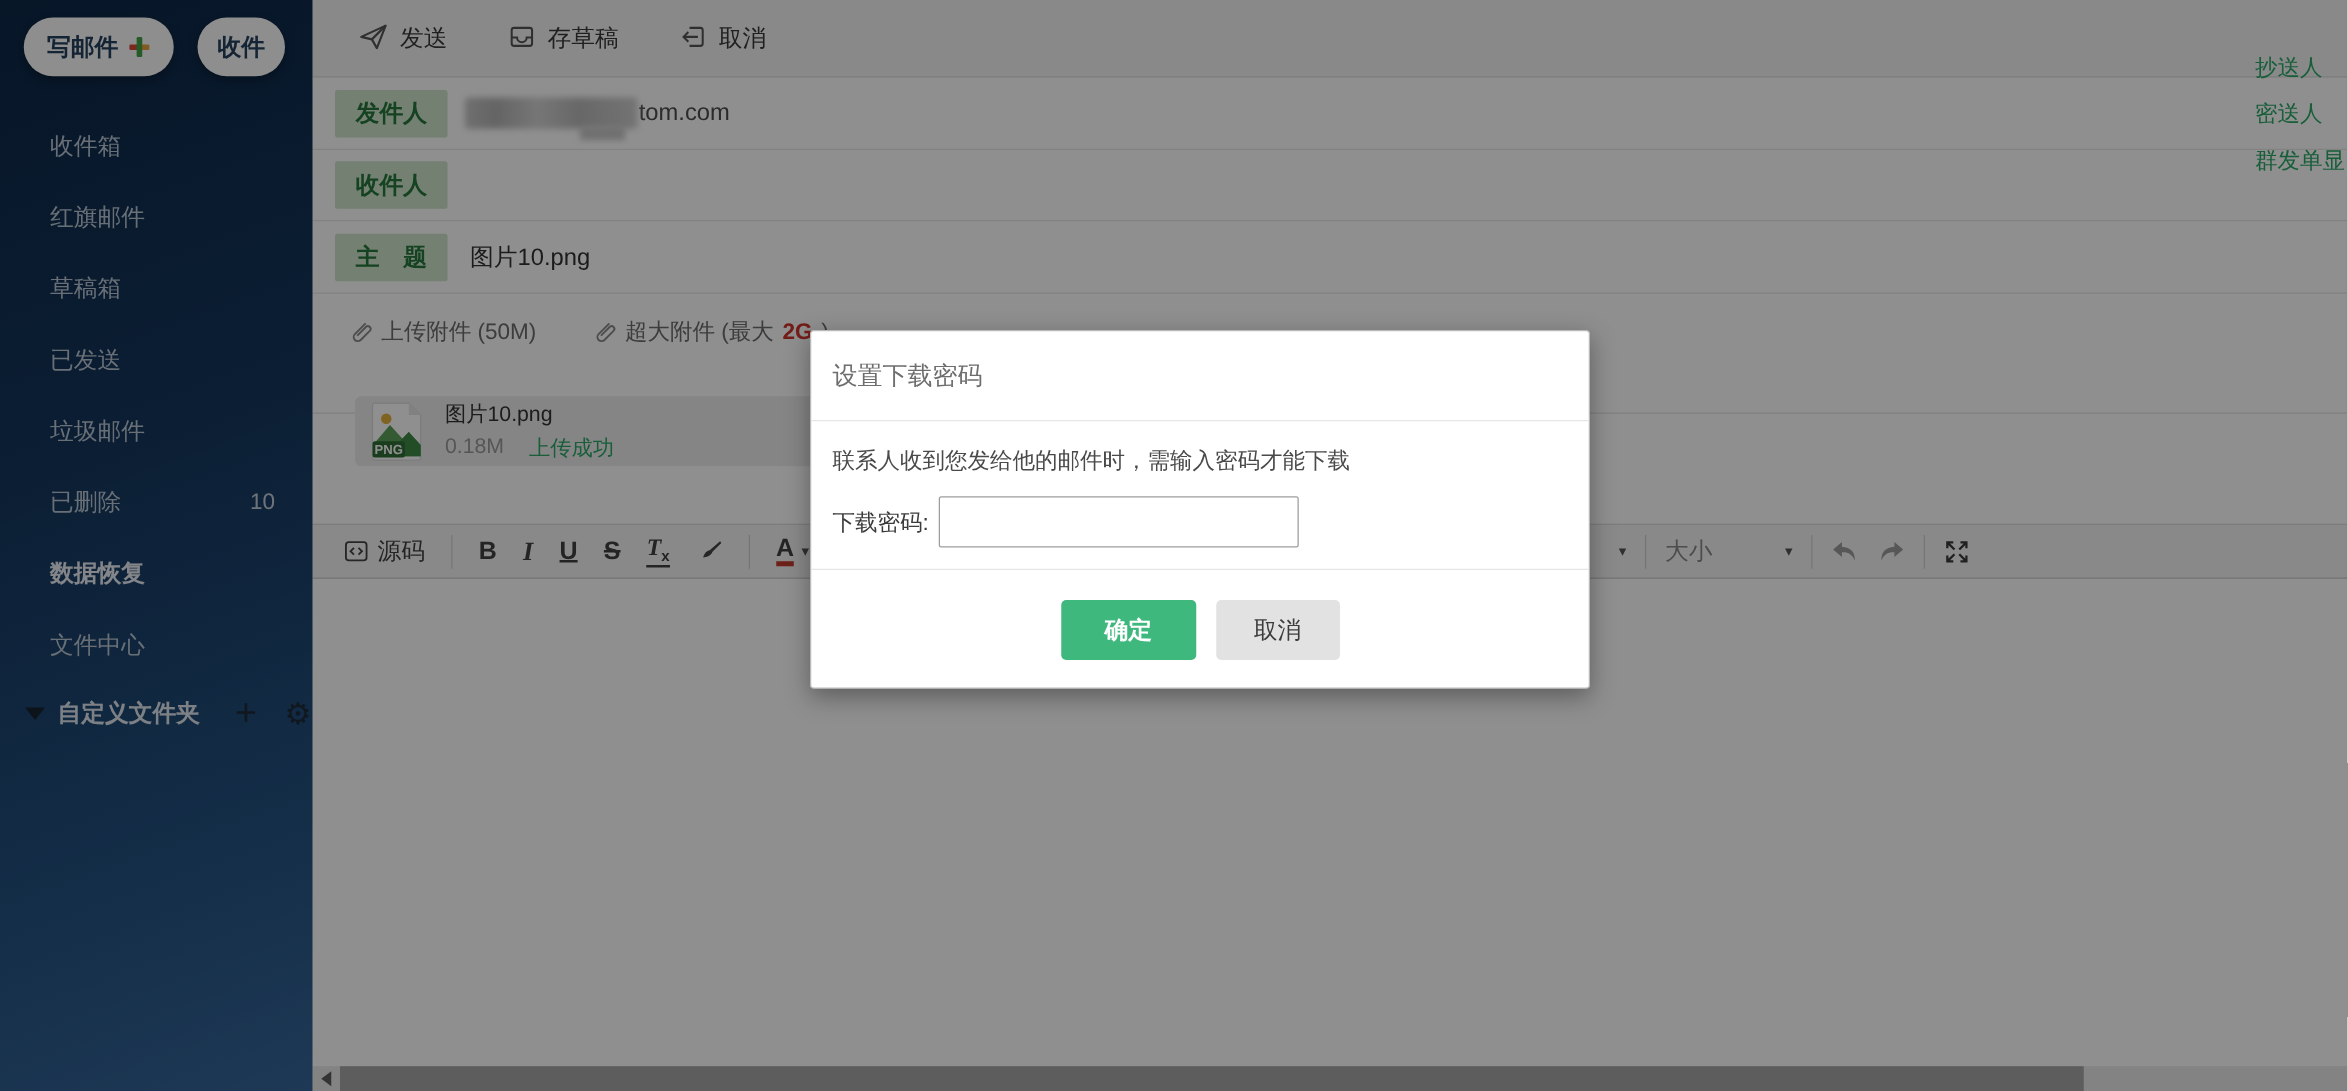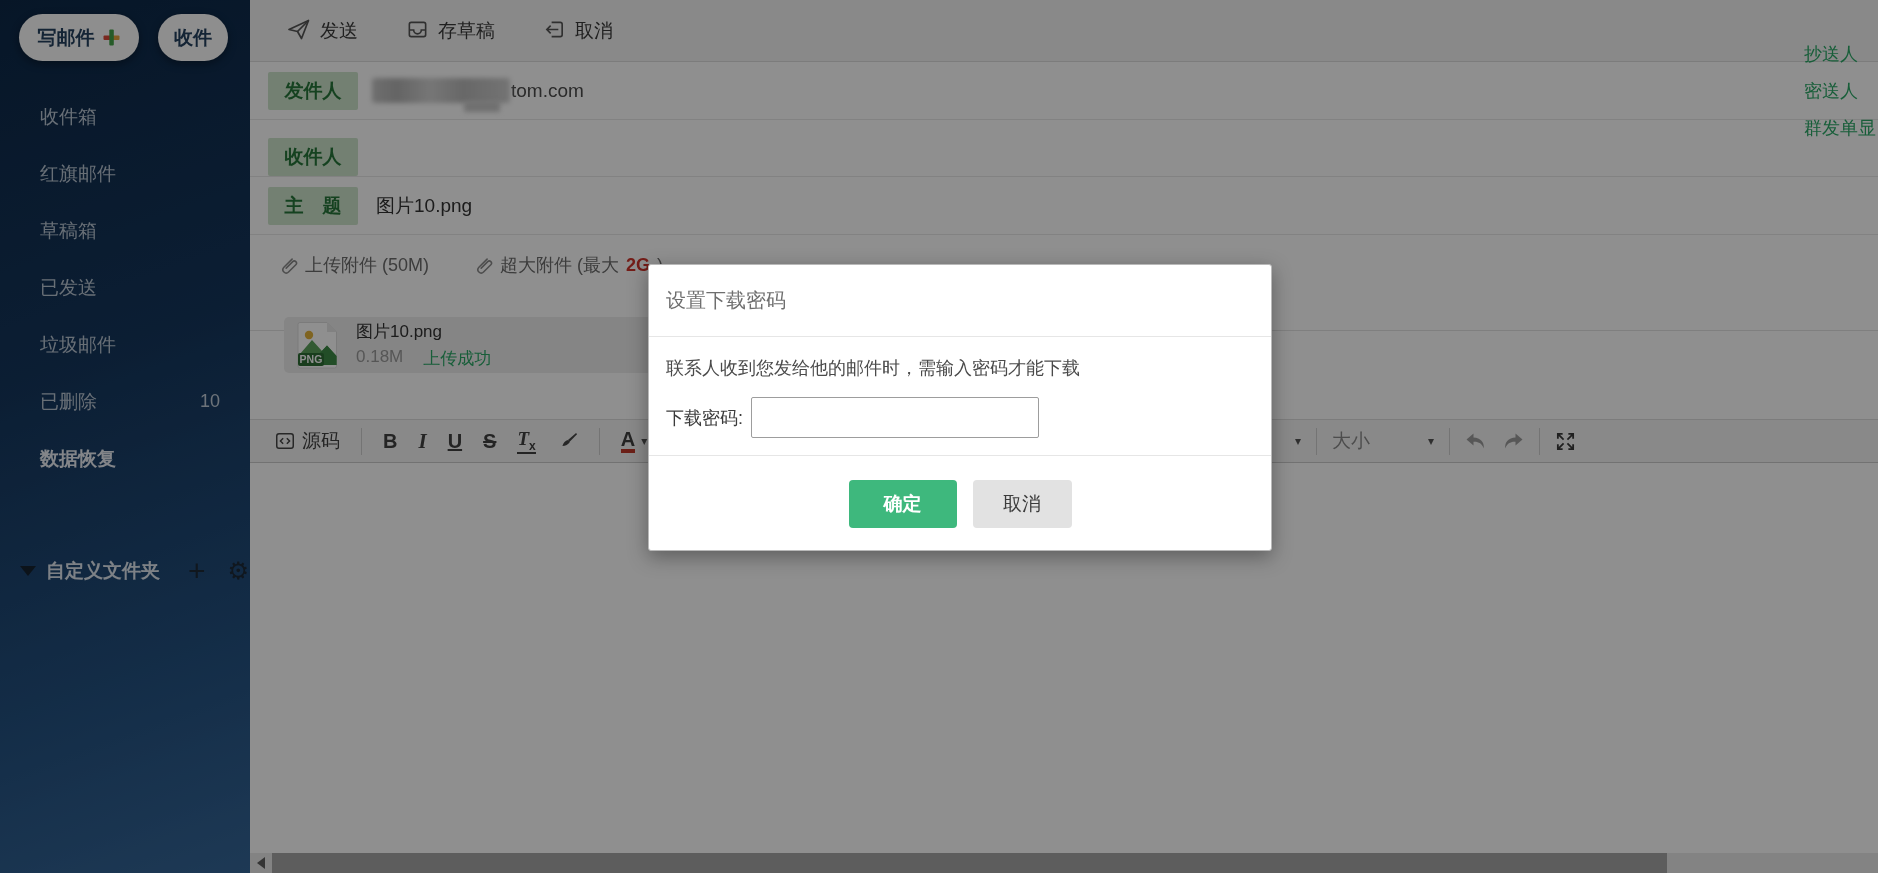--- a/index.html
+++ b/index.html
@@ -31,21 +31,21 @@
 
   
   .content { position:absolute; left:250px; top:0; width:1628px; height:873px; background:#fff;
     display:flex; flex-direction:column; }
   .top-toolbar { height:62px; flex:none; background:#f4f4f4; border-bottom:1px solid #dedede;
     display:flex; align-items:center; padding-left:37px; gap:48px; }
   .tb-action { display:flex; align-items:flex-start; gap:9px; font-size:19px; color:#3a3a3a; cursor:pointer; background:none; border:none; }
   .tb-action svg { display:block; }
 
   .field-row { flex:none; display:flex; align-items:center; padding-left:18px; border-bottom:1px solid #e8e8e8; position:relative; }
-  .row-from { height:58px; } .row-to { height:57px;align-items:flex-end; } .row-subject { height:58px; }
+  .row-from { height:58px; } .row-to { height:57px; } .row-subject { height:58px; }
   .f-label { width:90px; height:38px; flex:none; background:#cde4cb; color:#27763a; font-weight:bold;
     font-size:19px; display:flex; align-items:center; justify-content:center; border-radius:2px; }
   .email-wrap { position:relative; margin-left:14px; display:flex; align-items:center; height:100%; }
   .blur-main { display:inline-block; width:138px; height:25px; border-radius:3px;
     background:linear-gradient(90deg,#c6c6c6 0%,#b3b3b3 18%,#d3d3d3 42%,#b9b9b9 66%,#cecece 100%);
     filter:blur(2.5px); }
   .blur-sub { position:absolute; left:92px; top:39px; width:36px; height:11px; background:#c7c7c7; filter:blur(2.5px); }
   .from-domain { font-size:19px; color:#4d4d4d; margin-left:1px; }
   .header-links { margin-left:auto; display:flex; gap:13px; padding-right:2px;flex-direction:column; }
   .header-links span { color:#2ba867; font-size:18px; cursor:pointer; white-space:nowrap; }
@@ -149,20 +149,23 @@
       <div class="nav-item">
           <span>垃圾邮件</span>
         </div>
       <div class="nav-item">
         <span>已删除</span>
         <span class="nav-count">10</span>
       </div>
       <div class="nav-item bold">
           <span>数据恢复</span>
         </div>
+      <div class="nav-item">
+          <span>文件中心</span>
+        </div>
     </nav>
     <div class="custom-folder">
       <i class="tri-down"></i>
       <span class="cf-label">自定义文件夹</span>
       <span class="cf-plus">+</span>
       <span class="cf-gear">⚙</span>
     </div>
   </aside>
 
   <main class="content">

